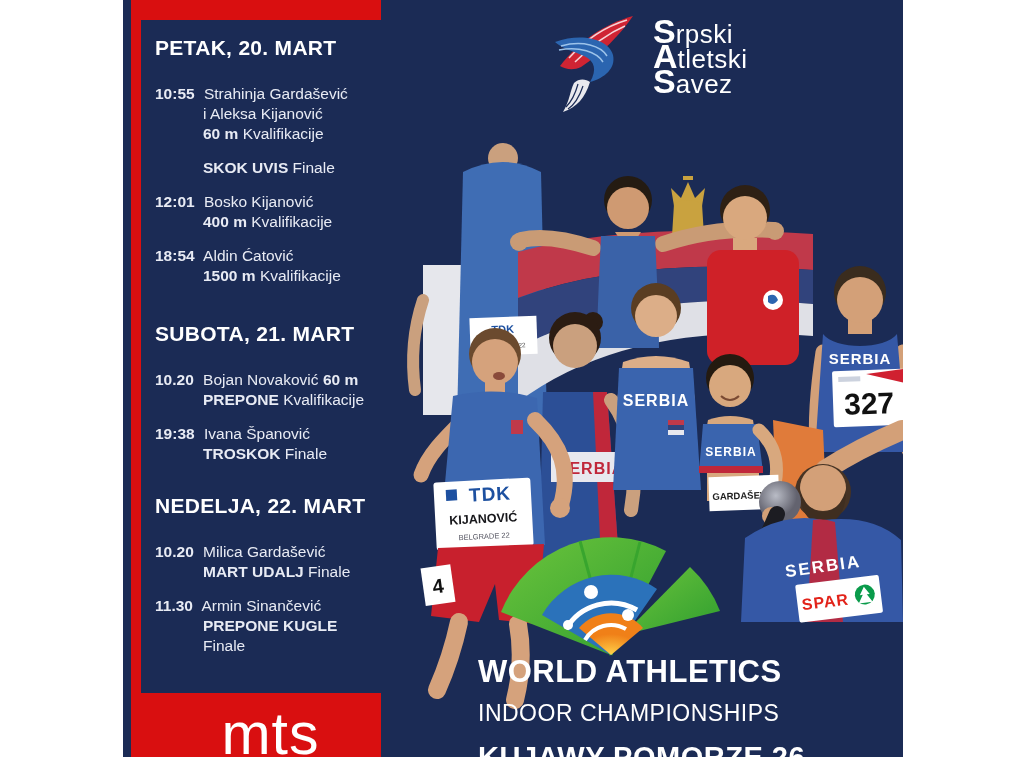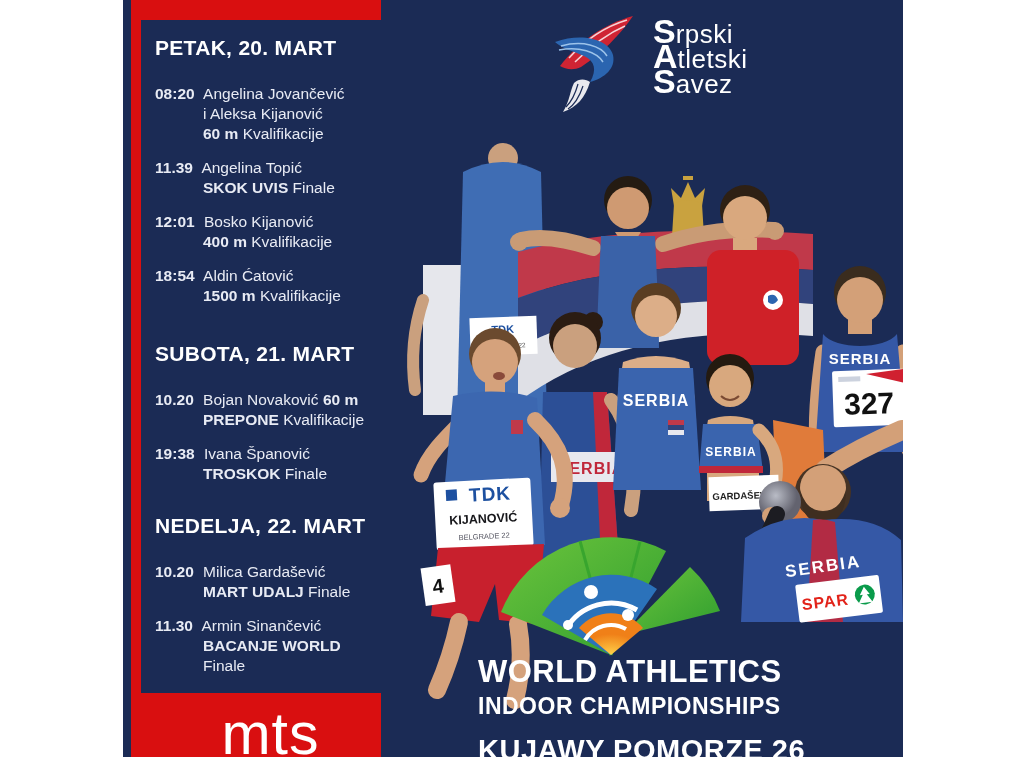--- a/index.html
+++ b/index.html
@@ -27,21 +27,21 @@
   
   .sas { position:absolute; left:412px; top:8px; z-index:3; display:flex; align-items:flex-start; }
   .sas-text { margin-left:10px; color:#ffffff; margin-top:14px; }
   .sas-line { line-height:18px; white-space:nowrap; }
   .sas-line .big { font-size:34px; font-weight:bold; }
   .sas-line .rest { font-size:26px; font-weight:normal; letter-spacing:.5px; }
 
   
   .title { position:absolute; left:355px; top:654px; z-index:3; color:#ffffff; }
   .t1 { font-size:31px; font-weight:bold; letter-spacing:.5px; }
-  .t2 { font-size:23px; font-weight:700; letter-spacing:.5px; margin-top:3px; }
+  .t2 { font-size:23px; font-weight:400; letter-spacing:.5px; margin-top:10px; }
   .t3 { font-size:29px; font-weight:800; letter-spacing:.5px; margin-top:14px; }
 </style>
 </head>
 <body>
 
 <div class="poster">
 
   <svg class="collage-svg" width="780" height="757" viewBox="0 0 780 757">
     <defs>
       <radialGradient id="ballGrad" cx="40%" cy="35%">
@@ -219,26 +219,25 @@
       <circle cx="505" cy="615" r="6" fill="#ffffff"></circle>
     </g>
   </svg>
 
   <div class="left-col">
     <div class="panel">
 
       <div>
         <div class="day-title">PETAK, 20. MART</div>
         <div class="entry">
-          <div><b class="t">08:20</b> <span>Angelina Jovančević</span></div>
+          <div><b class="t">10:55</b> <span>Strahinja Gardašević</span></div>
           <div class="cont"><span>i Aleksa Kijanović</span></div>
           <div class="cont"><b>60 m</b> <span>Kvalifikacije</span></div>
         </div>
         <div class="entry">
-          <div><b class="t">11.39</b> <span>Angelina Topić</span></div>
           <div class="cont"><b>SKOK UVIS</b> <span>Finale</span></div>
         </div>
         <div class="entry">
           <div><b class="t">12:01</b> <span>Bosko Kijanović</span></div>
           <div class="cont"><b>400 m</b> <span>Kvalifikacije</span></div>
         </div>
         <div class="entry">
           <div><b class="t">18:54</b> <span>Aldin Ćatović</span></div>
           <div class="cont"><b>1500 m</b> <span>Kvalifikacije</span></div>
         </div>
@@ -257,21 +256,21 @@
       </div>
 
       <div>
         <div class="day-title day3">NEDELJA, 22. MART</div>
         <div class="entry">
           <div><b class="t">10.20</b> <span>Milica Gardašević</span></div>
           <div class="cont"><b>MART UDALJ</b> <span>Finale</span></div>
         </div>
         <div class="entry">
           <div><b class="t">11.30</b> <span>Armin Sinančević</span></div>
-          <div class="cont"><b>BACANJE WORLD</b> <span>Finale</span></div>
+          <div class="cont"><b>PREPONE KUGLE</b> <span>Finale</span></div>
         </div>
       </div>
 
     </div>
     <div class="mts">mts</div>
   </div>
 
   <div class="sas">
     <svg width="108" height="110" viewBox="0 0 108 110">
       <path d="M25 58 C45 32 70 16 98 8 C86 26 66 46 46 59 C38 63 30 61 25 58 Z" fill="#cf2433"></path>

